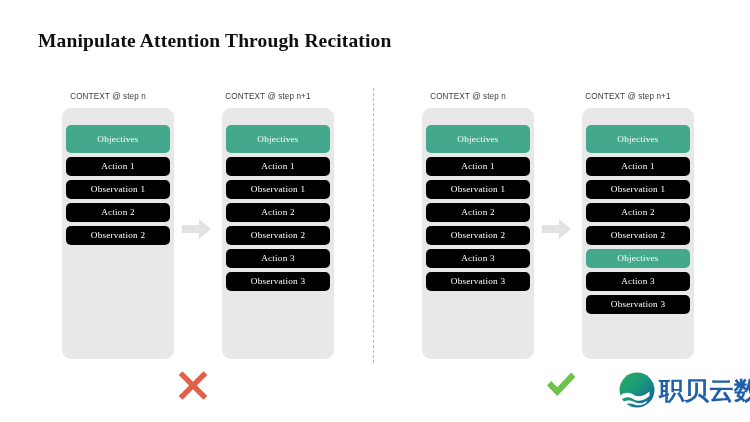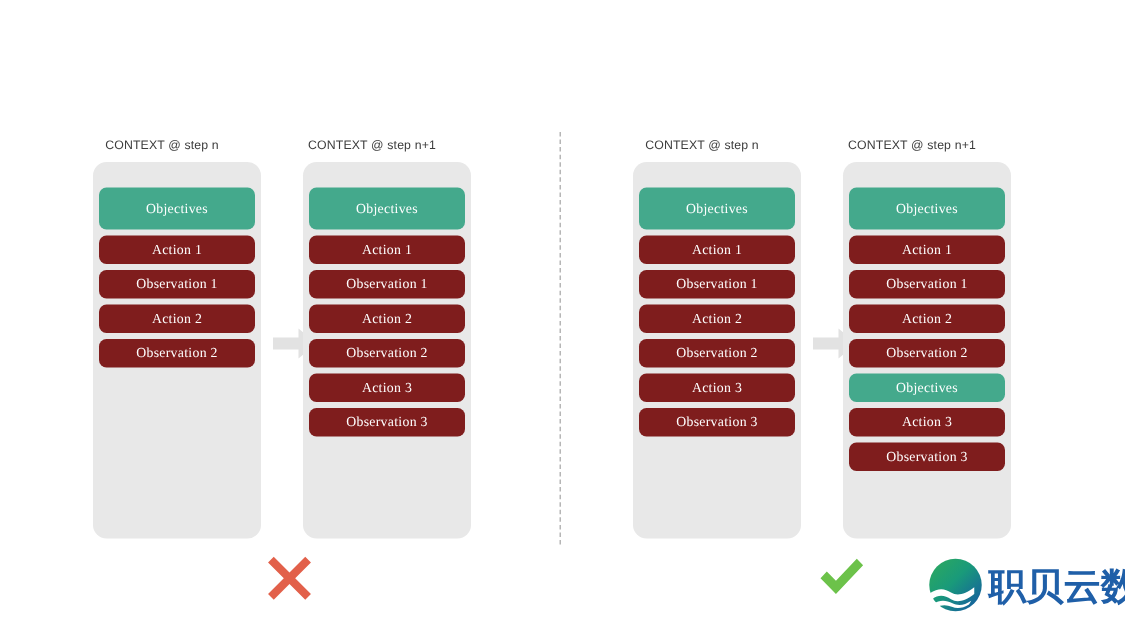--- a/index.html
+++ b/index.html
@@ -38,21 +38,21 @@
   }
   #group-bad  { left: 62px; }
   #group-good { left: 422px; }
 
   .column {
     position: absolute;
     top: 0;
     width: 92px;
   }
   .col-a { left: 0px; }
-  .col-b { left: 140px; }
+  .col-b { left: 160px; }
 
   .col-header {
     font-size: 8.2px;
     color: #3c3c3c;
     text-align: center;
     letter-spacing: 0.1px;
     height: 14px;
     line-height: 14px;
     white-space: nowrap;
   }
@@ -67,21 +67,21 @@
     padding: 17px 4px;
   }
   .blocks {
     display: flex;
     flex-direction: column;
     gap: 4px;
   }
   .block {
     height: 19px;
     border-radius: 5px;
-    background: #7f1d1d;
+    background: #000000;
     color: #ffffff;
     font-family: "Liberation Serif", serif;
     font-size: 9.2px;
     line-height: 19px;
     text-align: center;
     white-space: nowrap;
     letter-spacing: 0.2px;
   }
   .block.objective {
     background: #44a98c;
@@ -143,20 +143,21 @@
     letter-spacing: 0px;
     white-space: nowrap;
     line-height: 1;
   }
 </style>
 </head>
 <body>
 
 <div class="slide">
 
+  <div class="title">Manipulate Attention Through Recitation</div>
 
   <div class="group" id="group-bad">
 
     <div class="column col-a">
       <div class="col-header">CONTEXT @ step n</div>
       <div class="panel">
         <div class="blocks">
           <div class="block objective tall">Objectives</div>
           <div class="block">Action 1</div>
           <div class="block">Observation 1</div>

